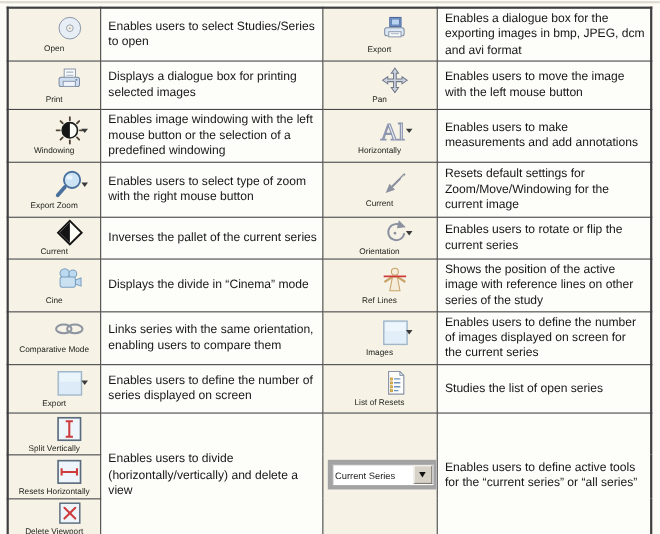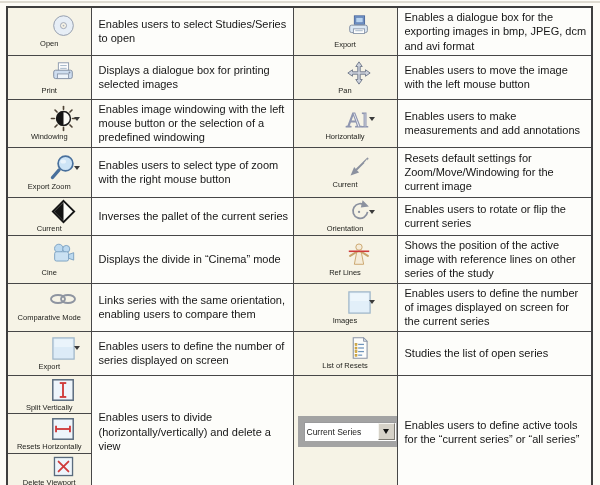--- a/index.html
+++ b/index.html
@@ -10,21 +10,21 @@
   td{border:1.5px solid #474747;vertical-align:middle;overflow:hidden;}
   td.icon-cell{background:#f6f3e6;text-align:center;padding:1px 0;}
   td.desc-cell{background:#fdfdfa;padding:2px 4px 2px 7px;font-size:11px;line-height:1.3;
     color:#161616;text-align:left;}
   .iconwrap{position:relative;display:flex;justify-content:center;align-items:flex-start;min-height:22px;margin-left:28px;}
   .icon-label{font-size:7.5px;color:#23231f;line-height:1.1;margin-top:1px;white-space:nowrap;}
   .caret{position:absolute;top:50%;margin-top:-2px;width:0;height:0;
     border-left:3.5px solid transparent;border-right:3.5px solid transparent;border-top:4.5px solid #3a3a3a;}
   .caret.l{right:11px;} .caret.r{right:22px;}
   
-  .combobox{width:92px;height:19px;margin:0 auto 0 4px;background:#fff;border:6px solid #a3a3a3;
+  .combobox{width:92px;height:19px;margin:0 auto 0 4px;background:#fff;border:4px solid #a3a3a3;
     box-shadow:inset 1px 1px 0 #9a9a9c;display:flex;align-items:center;position:relative;}
   .combobox-value{flex:1;font-size:8.5px;color:#1c1c1c;padding-left:3px;text-align:left;white-space:nowrap;}
   .combobox-button{width:15px;height:15px;margin-right:1px;background:#d6d2c8;
     border:1px solid;border-color:#f6f5f1 #7d7a72 #7d7a72 #f6f5f1;display:flex;align-items:center;justify-content:center;}
   .combo-arrow{width:0;height:0;border-left:3.5px solid transparent;border-right:3.5px solid transparent;
     border-top:5px solid #111;}
   svg{display:block;}
 </style>
 </head>
 <body>

